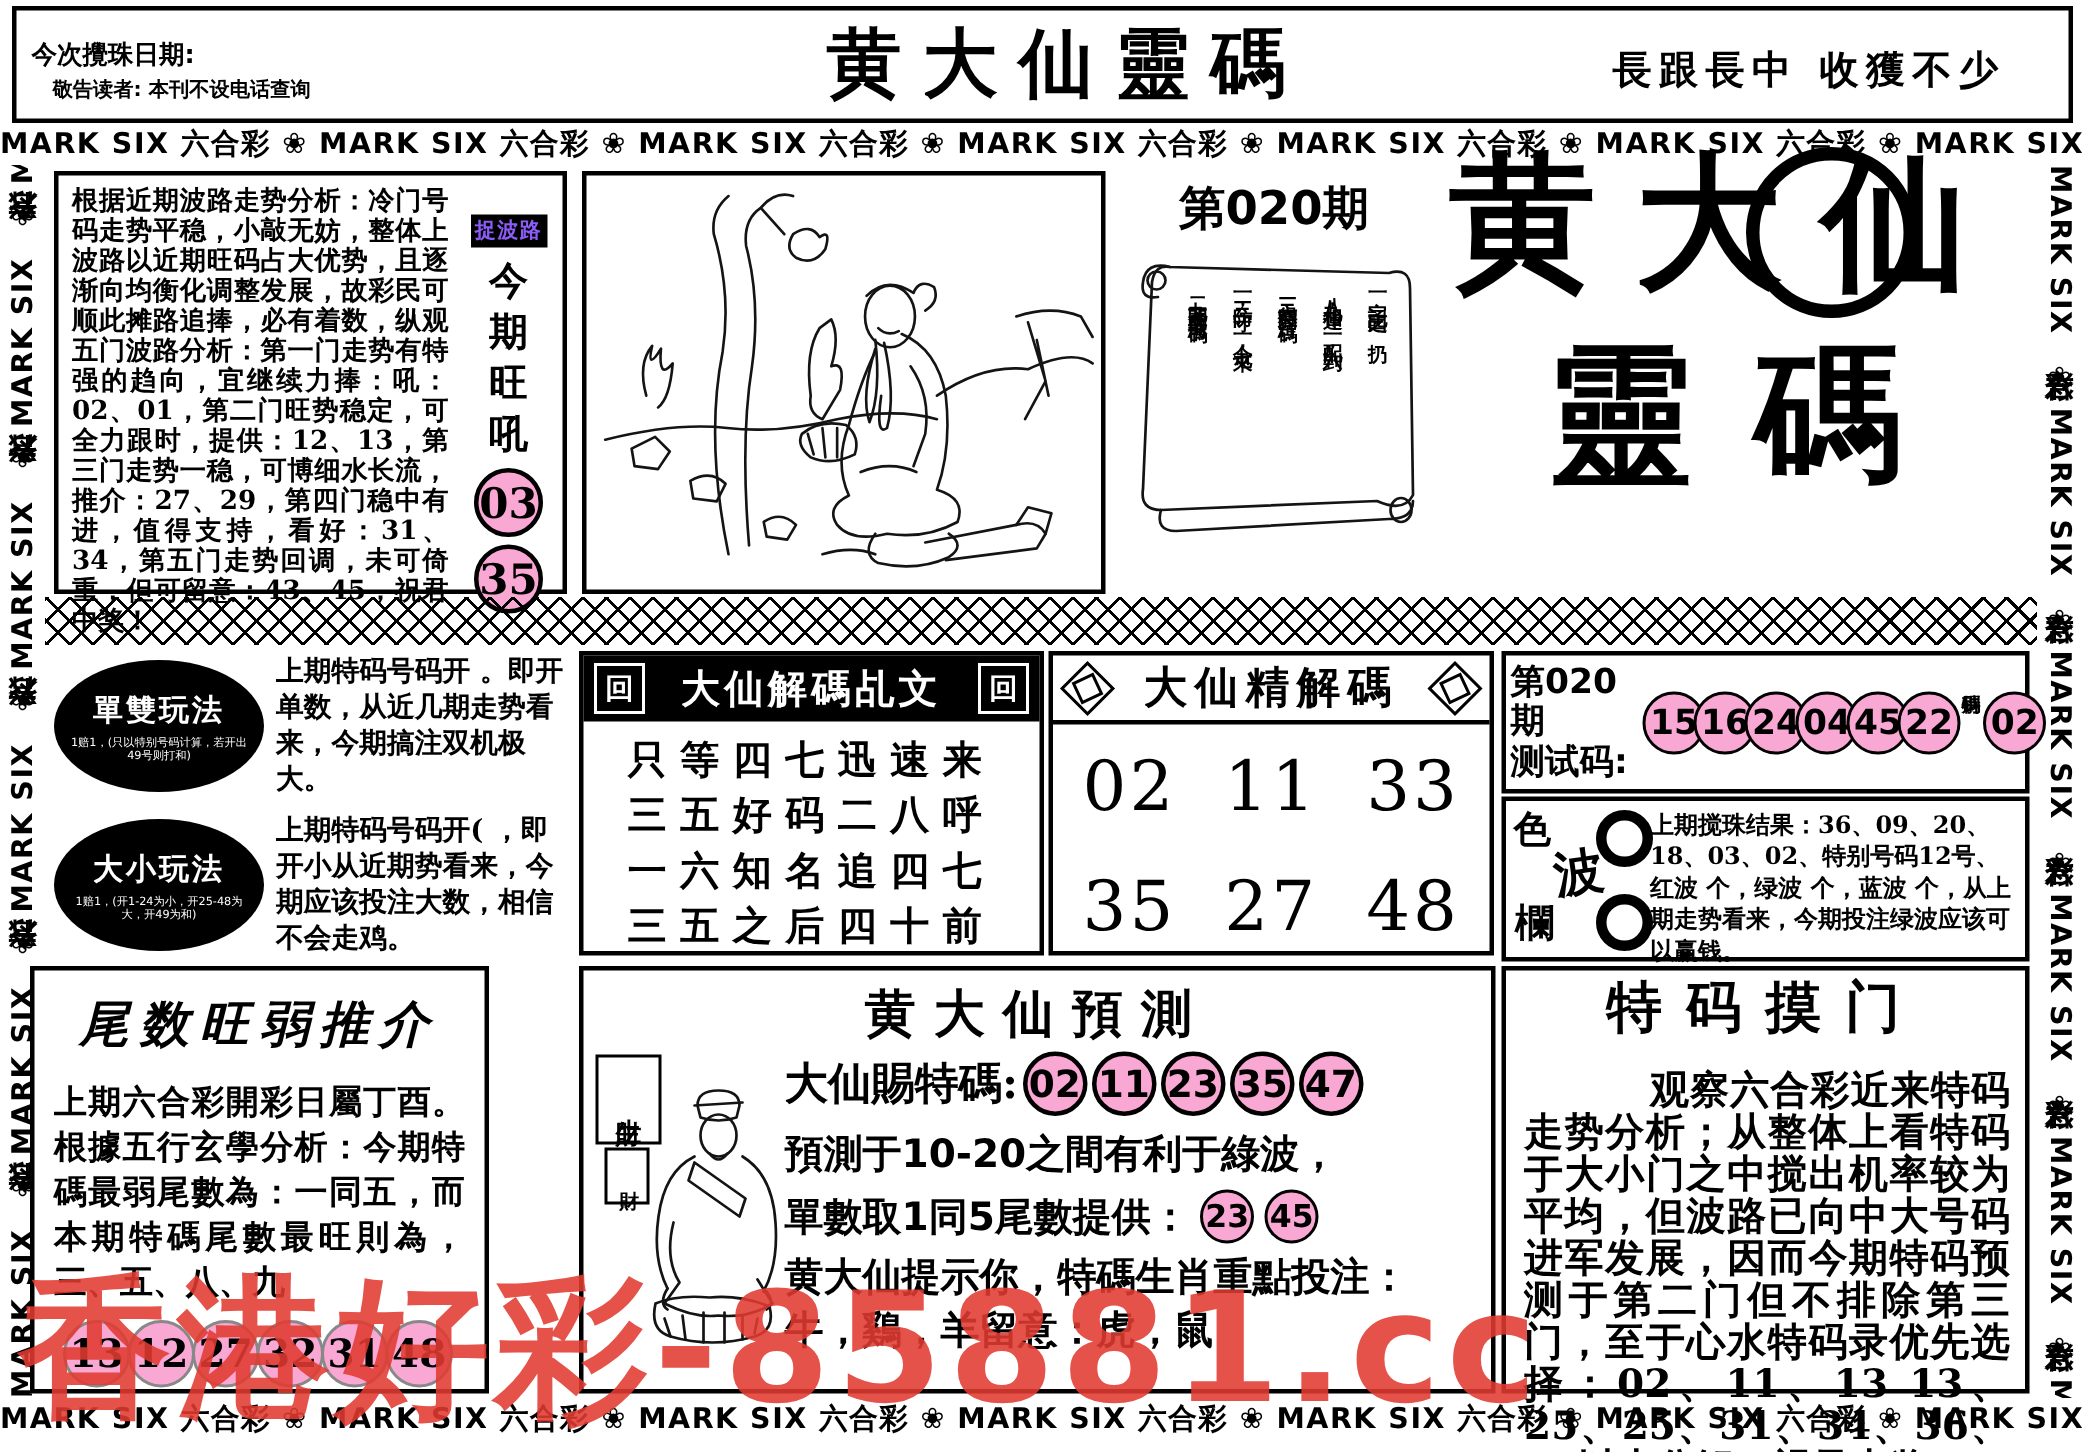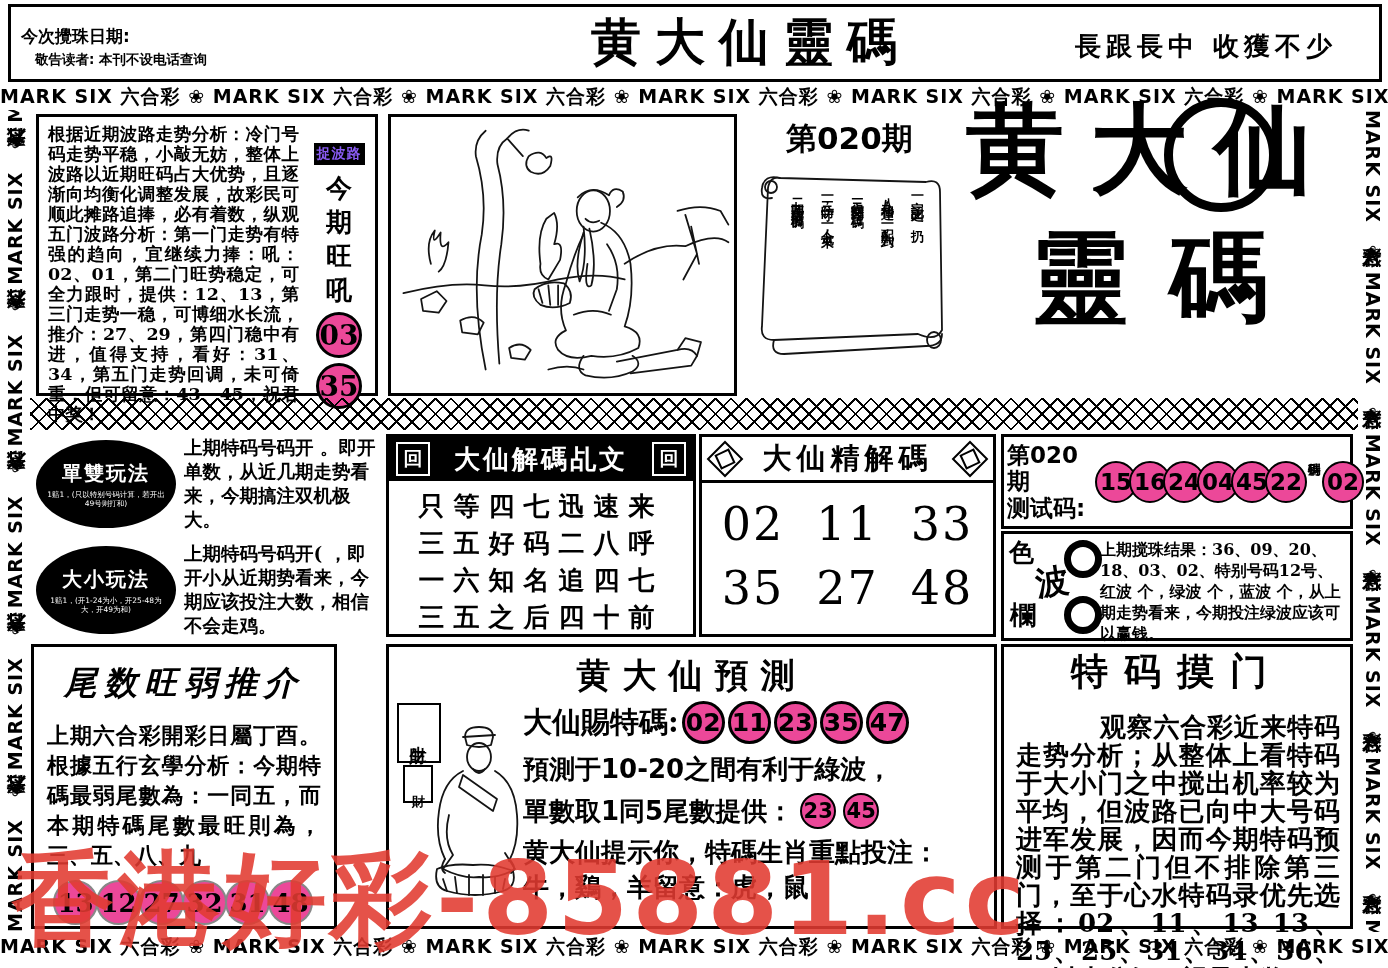--- a/index.html
+++ b/index.html
@@ -3,21 +3,21 @@
 <meta charset="utf-8">
 <style>
   html,body{margin:0;padding:0;background:#888;}
   #page{position:relative;width:1388px;height:968px;background:#fff;color:#000;
         font-family:"DejaVu Serif",serif;overflow:hidden;margin:0 auto;}
 
   
   .header-box{position:absolute;left:8px;top:4px;width:1368px;height:72px;border:3px solid #000;}
   .draw-date{position:absolute;left:10px;top:18px;font-family:"DejaVu Sans",sans-serif;font-weight:bold;font-size:17px;}
   .notice{position:absolute;left:24px;top:44px;font-family:"DejaVu Sans",sans-serif;font-weight:bold;font-size:13.5px;}
-  .masthead{position:absolute;left:540px;top:2px;width:360px;text-align:right;font-size:50px;font-weight:900;letter-spacing:14px;white-space:nowrap;}
+  .masthead{position:absolute;left:540px;top:2px;width:360px;text-align:left;font-size:50px;font-weight:900;letter-spacing:14px;white-space:nowrap;}
   .slogan{position:absolute;right:42px;top:22px;font-size:26px;font-weight:900;letter-spacing:5px;white-space:nowrap;}
 
   
   .ms-band{position:absolute;font-family:"DejaVu Sans",sans-serif;font-weight:bold;font-size:19px;
            white-space:nowrap;overflow:hidden;line-height:28px;letter-spacing:1px;}
   .ms-top{left:0;top:82px;width:1388px;height:28px;}
   .ms-bottom{left:0;top:932px;width:1388px;height:30px;}
   .ms-left{left:0;top:110px;width:30px;height:822px;writing-mode:vertical-rl;transform:rotate(180deg);line-height:30px;}
   .ms-right{left:1358px;top:110px;width:30px;height:822px;writing-mode:vertical-rl;line-height:30px;}
 
@@ -25,21 +25,21 @@
   .frame{position:absolute;border:3px solid #000;background:#fff;box-sizing:border-box;}
 
   
   .analysis{left:36px;top:114px;width:342px;height:282px;display:flex;}
   .analysis-text{flex:1;padding:7px 4px 4px 9px;font-size:17.5px;font-weight:bold;line-height:20px;text-align:justify;}
   .analysis-side{width:72px;display:flex;flex-direction:column;align-items:center;padding-top:26px;}
   .tag-black{background:#000;color:#8b5cf6;font-family:"DejaVu Sans",sans-serif;font-weight:bold;font-size:14px;padding:2px 3px;letter-spacing:1px;white-space:nowrap;}
   .hot-chars{margin-top:6px;text-align:center;}
   .hot-chars span{display:block;font-size:26px;font-weight:900;line-height:34px;}
   .ball{display:inline-flex;align-items:center;justify-content:center;border:3px solid #000;border-radius:50%;
-        font-weight:bold;background:#ec4899;box-sizing:border-box;}
+        font-weight:bold;background:#f9a8d4;box-sizing:border-box;}
   .ball-hot{width:46px;height:46px;font-size:28px;margin-top:5px;}
 
   
   .illus{left:388px;top:114px;width:349px;height:282px;}
   .illus svg{width:100%;height:100%;}
 
   
   .issue-label{position:absolute;left:786px;top:118px;font-size:31px;font-weight:900;font-family:"DejaVu Sans",sans-serif;}
   .scroll-wrap{position:absolute;left:750px;top:164px;width:208px;height:202px;}
   .scroll-wrap svg{position:absolute;left:0;top:0;width:100%;height:100%;}
@@ -74,21 +74,21 @@
   .poem span{display:block;font-size:26px;font-weight:900;letter-spacing:9px;line-height:37px;white-space:nowrap;font-family:Liberation Serif, serif;}
 
   
   .jingjie{left:699px;top:434px;width:297px;height:203px;}
   .jingjie-head{height:46px;border-bottom:3px solid #000;display:flex;align-items:center;justify-content:space-between;padding:0 10px;box-sizing:border-box;}
   .diamond{width:22px;height:22px;border:2.5px solid #000;transform:rotate(45deg);position:relative;flex:none;}
   .diamond::after{content:"";position:absolute;inset:3px;border:2px solid #000;transform:rotate(20deg);}
   .jingjie-title{font-size:29px;font-weight:900;letter-spacing:5px;white-space:nowrap;}
   .jj-row{text-align:center;font-family:"DejaVu Serif",serif;}
   .jj-row.r1{margin-top:14px;}
-  .jj-row.r2{margin-top:10px;}
+  .jj-row.r2{margin-top:26px;}
   .jj-row span{font-size:46px;margin:0 16px;letter-spacing:2px;}
 
   
   .ceshi{left:1001px;top:434px;width:352px;height:95px;display:flex;align-items:center;padding:0 3px;}
   .ceshi-label{width:88px;font-family:"DejaVu Sans",sans-serif;font-weight:900;font-size:23px;line-height:1.15;flex:none;}
   .ceshi-balls{display:flex;align-items:center;}
   .ceshi-balls .ball{width:42px;height:42px;border-width:2.5px;font-size:23px;margin-left:-8px;font-family:"DejaVu Sans",sans-serif;}
   .ceshi-balls .ball:first-child{margin-left:0;}
   .special-label{writing-mode:vertical-rl;font-size:12.5px;font-weight:bold;line-height:1.05;margin:0 1px;height:58px;flex:none;}
   .ball-special{width:42px;height:42px;border-width:2.5px;font-size:23px;font-family:"DejaVu Sans",sans-serif;flex:none;}
@@ -99,21 +99,21 @@
   .sebo-char{position:absolute;font-weight:900;}
   .sebo-char.c1{left:5px;top:2px;font-size:25px;}
   .sebo-char.c2{left:32px;top:26px;font-size:33px;transform:rotate(-8deg);}
   .sebo-char.c3{left:6px;top:64px;font-size:26px;}
   .ring{position:absolute;width:24px;height:24px;border:7px solid #000;border-radius:50%;}
   .ring.r1{left:60px;top:6px;}
   .ring.r2{left:60px;top:62px;}
   .sebo-text{flex:1;font-size:16px;font-weight:bold;line-height:21px;padding:5px 4px 0 0;}
 
   
-  .weishu{left:31px;top:644px;width:306px;height:285px;}
+  .weishu{left:20px;top:644px;width:306px;height:285px;}
   .weishu-title{text-align:center;font-size:33px;font-weight:900;letter-spacing:7px;margin-top:14px;font-style:italic;white-space:nowrap;}
   .weishu-text{padding:14px 13px 0 13px;font-size:22px;font-weight:bold;line-height:30px;text-align:justify;}
   .weishu-balls{text-align:center;margin-top:10px;white-space:nowrap;}
   .weishu-balls .ball{width:45px;height:45px;border:2px solid #888;font-size:26px;margin-left:-2px;}
 
   
   .yuce{left:386px;top:644px;width:611px;height:285px;}
   .yuce-title{text-align:center;font-size:34px;font-weight:900;letter-spacing:12px;margin-top:6px;white-space:nowrap;}
   .yuce-body{display:flex;margin-top:2px;}
   .yuce-left{width:132px;position:relative;flex:none;height:218px;}

